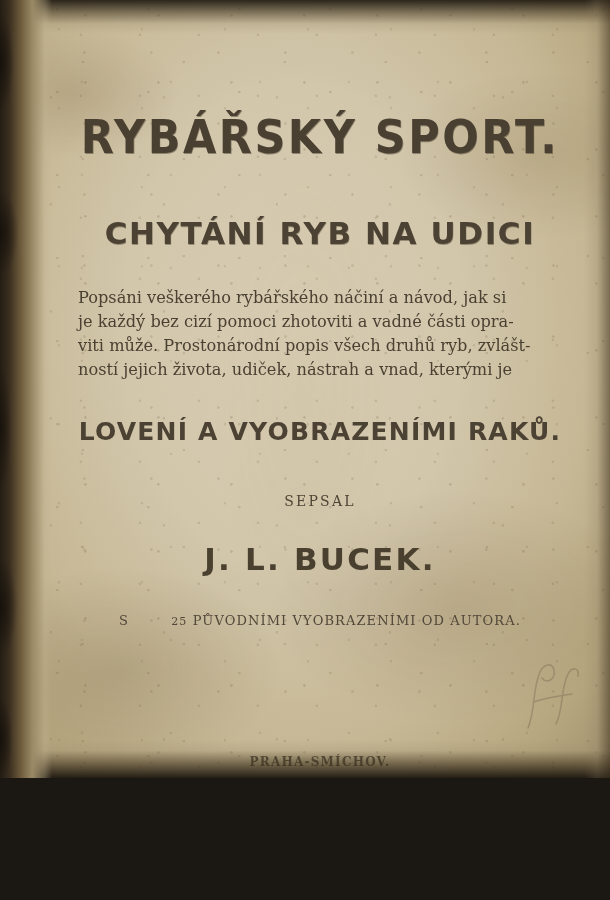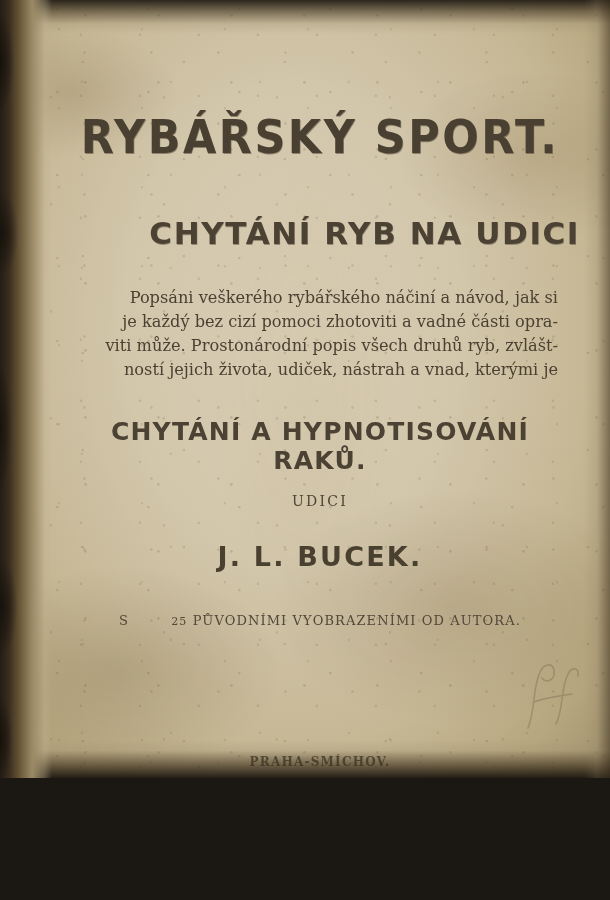--- a/index.html
+++ b/index.html
@@ -125,33 +125,32 @@
   .title-sub {
     position: absolute;
     top: 215px;
     left: 0; right: 0;
     font-family: "DejaVu Sans", sans-serif;
     font-weight: 700;
     font-size: 31px;
     letter-spacing: 1.6px;
     color: #4c4234;
     text-shadow: 0.5px 0.5px 0 rgba(60,50,36,0.4);
-    text-align: right;
   }
 
   .blurb {
     position: absolute;
     top: 286px;
     left: 18px;
     right: 22px;
     font-family: "DejaVu Serif", serif;
     font-size: 16.2px;
     line-height: 24px;
     color: #4b4132;
-    text-align: right;
+    text-align: left;
   }
   .blurb .line { display: block; white-space: nowrap; }
   .blurb .line:last-child { white-space: normal; }
 
   .title-third {
     position: absolute;
     top: 417px;
     left: 0; right: 0;
     font-family: "DejaVu Sans", sans-serif;
     font-weight: 700;
@@ -169,21 +168,21 @@
     letter-spacing: 2.2px;
     color: #4e4435;
   }
 
   .author {
     position: absolute;
     top: 541px;
     left: 0; right: 0;
     font-family: "DejaVu Sans", sans-serif;
     font-weight: 700;
-    font-size: 27px;
+    font-size: 31px;
     letter-spacing: 2.2px;
     color: #49402f;
   }
 
   .illus-note {
     position: absolute;
     top: 613px;
     left: 0; right: 0;
     font-family: "DejaVu Serif", serif;
     font-size: 13px;
@@ -247,23 +246,23 @@
 
     <div class="title-sub">CHYTÁNÍ RYB NA UDICI</div>
 
     <div class="blurb">
       <span class="line">Popsáni veškerého rybářského náčiní a návod, jak si</span>
       <span class="line">je každý bez cizí pomoci zhotoviti a vadné části opra-</span>
       <span class="line">viti může. Prostonárodní popis všech druhů ryb, zvlášt-</span>
       <span class="line">ností jejich života, udiček, nástrah a vnad, kterými je</span>
     </div>
 
-    <div class="title-third">CHYTÁNÍ A HYPNOTISOVÁNÍ RAKŮ.</div>
-
-    <div class="byline-label">UDICI</div>
+    <div class="title-third">LOVENÍ A VYOBRAZENÍMI RAKŮ.</div>
+
+    <div class="byline-label">SEPSAL</div>
 
     <div class="author">J. L. BUCEK.</div>
 
     <div class="illus-note">
       <span>S </span><span class="small">25</span><span> PŮVODNÍMI VYOBRAZENÍMI OD AUTORA.</span>
     </div>
 
     <div class="imprint-city">PRAHA-SMÍCHOV.</div>
 
 

